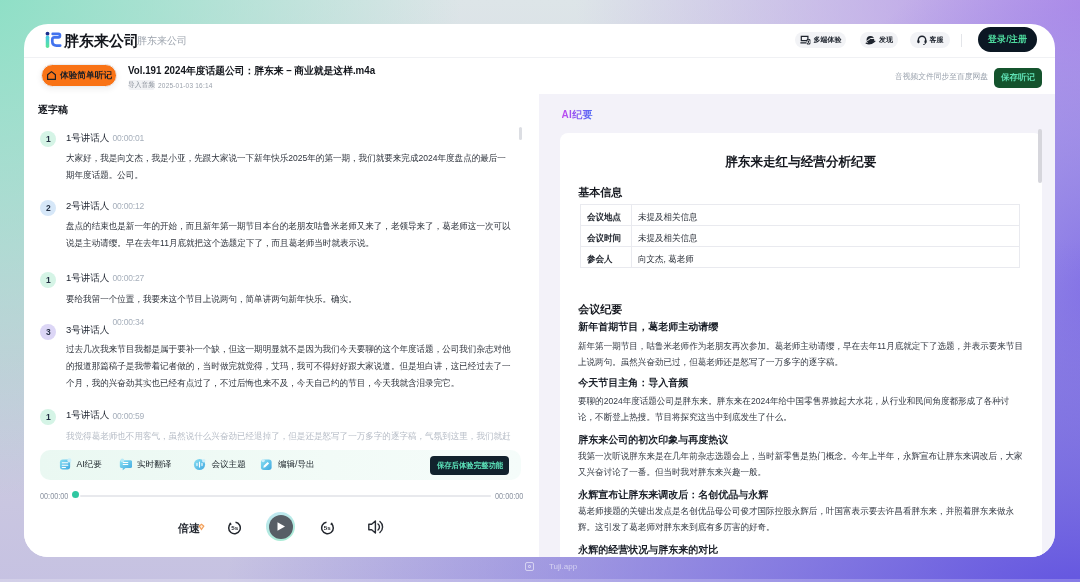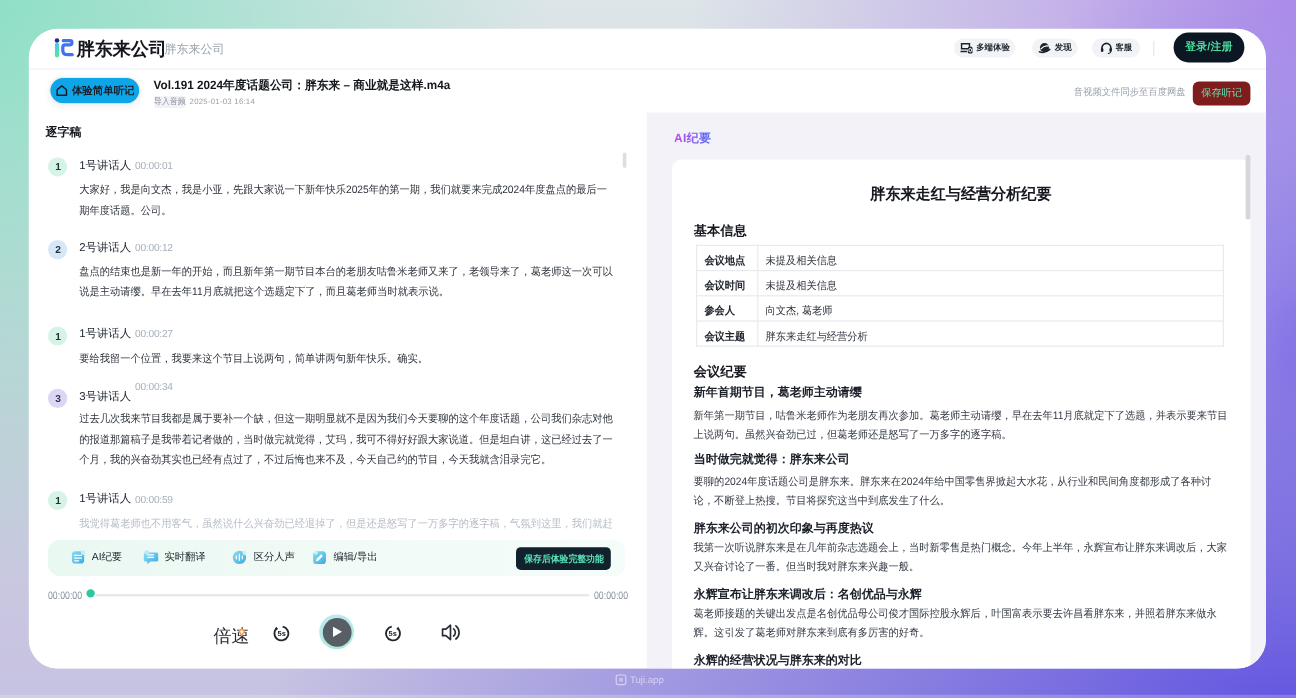--- a/index.html
+++ b/index.html
@@ -15,26 +15,26 @@
 
 .hdiv{position:absolute;left:0;top:33px;width:100%;height:1px;background:#f0f1f4}
 .hdiv2{position:absolute;left:0;top:70px;width:100%;height:1px;background:#f1f2f5}
 .logo-tx{position:absolute;left:40px;top:7.5px;font-size:15px;font-weight:700;color:#13161c;letter-spacing:0}
 .logo-sub{position:absolute;left:113px;top:10px;font-size:10px;color:#9ca3ad}
 .logo-bar{position:absolute;left:106px;top:10px;width:1px;height:10px;background:#d8dbe0}
 .navpill{position:absolute;top:8px;height:16px;border-radius:8px;background:#f2f3f6;color:#1e242e;font-size:7px;font-weight:600;display:flex;align-items:center;justify-content:center;gap:3px}
 .navdiv{position:absolute;left:937px;top:10px;width:1px;height:13px;background:#e3e5e9}
 .cta{position:absolute;left:954px;top:3px;width:59px;height:25px;border-radius:13px;background:#0b1723;color:#4edc9f;font-size:9px;font-weight:700;display:flex;align-items:center;justify-content:center;letter-spacing:.2px}
 
-.tryb{position:absolute;left:17px;top:40px;width:76px;height:23px;background:#0ea5e9;border:1px solid #eceef1;border-radius:12px;box-shadow:0 2px 6px rgba(20,30,40,.07);display:flex;align-items:center;justify-content:center;gap:3px;font-size:8.7px;font-weight:700;color:#1a1e26}
+.tryb{position:absolute;left:17px;top:40px;width:76px;height:23px;background:#f97316;border:1px solid #eceef1;border-radius:12px;box-shadow:0 2px 6px rgba(20,30,40,.07);display:flex;align-items:center;justify-content:center;gap:3px;font-size:8.7px;font-weight:700;color:#1a1e26}
 .ftitle{position:absolute;left:104px;top:40px;font-size:10px;font-weight:700;color:#13161c;white-space:nowrap;transform:scaleX(.976);transform-origin:0 0}
 .fchip{position:absolute;left:104px;top:55.5px;height:10px;width:27px;background:#f1f2f5;border-radius:2px;font-size:7px;color:#8b929c;display:flex;align-items:center;justify-content:center;white-space:nowrap;transform:scaleX(.96)}
 .ftime{position:absolute;left:134px;top:57.5px;font-size:6.5px;color:#9aa1ab;letter-spacing:.2px}
 .synctx{position:absolute;right:67.2px;top:46.5px;font-size:8px;color:#9aa2ad;white-space:nowrap;transform:scaleX(.97);transform-origin:100% 0}
-.saveb{position:absolute;left:970px;top:43.5px;width:48px;height:20px;border-radius:5px;background:#7f1d1d;color:#5fe0b4;font-size:8.5px;font-weight:400;display:flex;align-items:center;justify-content:center}
+.saveb{position:absolute;left:970px;top:43.5px;width:48px;height:20px;border-radius:5px;background:#14532d;color:#5fe0b4;font-size:8.5px;font-weight:700;display:flex;align-items:center;justify-content:center}
 
 .lpanel{position:absolute;left:0;top:70px;width:515px;height:463px;background:#fff}
 .zt{position:absolute;left:14px;top:9px;font-size:10px;font-weight:700;color:#15181f}
 .blk-badge{position:absolute;width:16px;height:16px;border-radius:50%;font-size:8.5px;font-weight:700;color:#243044;display:flex;align-items:center;justify-content:center}
 .b-mint{background:#d5f4e6}
 .b-blue{background:#d6e7f8}
 .b-purp{background:#dcd6f6}
 .sname{position:absolute;font-size:9.5px;font-weight:400;color:#1c222e;white-space:nowrap}
 .stime{position:absolute;font-size:8.5px;color:#a6afbb;letter-spacing:-.2px}
 .pline{position:absolute;font-size:9px;color:#2e333c;white-space:nowrap;transform:scaleX(.95);transform-origin:0 0}
@@ -42,40 +42,40 @@
 .lscroll{position:absolute;left:494.5px;top:33px;width:3px;height:13px;border-radius:2px;background:#dcdee3}
 
 .tbar{position:absolute;left:16px;top:356px;width:481px;height:29.5px;border-radius:10px;background:linear-gradient(90deg,#eaf8f2,#f2fbf7 60%,#f5fcfa)}
 .tbar-it{position:absolute;top:0;height:29.5px;display:flex;align-items:center;gap:5px;font-size:8.6px;font-weight:500;color:#20292f;white-space:nowrap}
 .tbtn{position:absolute;left:390px;top:5.5px;width:79px;height:19px;border-radius:4px;background:#11222d;color:#5ce3ba;font-size:8px;font-weight:700;display:flex;align-items:center;justify-content:center}
 
 .ttime{position:absolute;font-size:9px;color:#8b93a1;transform:scaleX(.81);transform-origin:0 0}
 .tline{position:absolute;left:56px;top:400.5px;width:411px;height:2px;border-radius:1px;background:#e8e9ed}
 .tdot{position:absolute;left:48.1px;top:396.5px;width:7px;height:7px;border-radius:50%;background:#2fc7a1}
 
-.spdtx{position:absolute;left:154px;top:427px;font-size:15px;font-weight:400;color:#272b33}
+.spdtx{position:absolute;left:154px;top:427px;font-size:11px;font-weight:700;color:#272b33}
 .pbtn{position:absolute;left:242px;top:418px;width:29px;height:29px;border-radius:50%;background:linear-gradient(160deg,#c2e8f4,#a6ebd1);display:flex;align-items:center;justify-content:center}
 .pbtn .in{width:24px;height:24px;border-radius:50%;background:#575e66;display:flex;align-items:center;justify-content:center}
 .picon{position:absolute}
 
 .rpanel{position:absolute;left:515px;top:70px;width:516px;height:463px;background:#f3f2f9;border-radius:0 0 24px 0}
 .ailogo{position:absolute;left:22.6px;top:13.5px;font-size:10px;font-weight:700;background:linear-gradient(95deg,#c44af0 0%,#8a55f2 45%,#4a6af5 100%);-webkit-background-clip:text;background-clip:text;color:transparent;letter-spacing:.3px}
 .doc{position:absolute;left:21.2px;top:39.3px;width:481.5px;height:424px;background:#fff;border-radius:8px 8px 0 0}
 .dtitle{position:absolute;left:0;top:19.7px;width:100%;text-align:center;font-size:13px;font-weight:700;color:#15181f;transform:scaleX(.968)}
 .dh1{position:absolute;left:18px;font-size:11px;font-weight:700;color:#15181f;white-space:nowrap}
 .dh2{position:absolute;left:18px;font-size:10px;font-weight:700;color:#1a1f28;white-space:nowrap}
 .dline{position:absolute;left:18px;font-size:9px;color:#343a44;white-space:nowrap;transform:scaleX(.95);transform-origin:0 0}
 .dtable{position:absolute;left:19.8px;top:70.8px;width:440px;border-collapse:collapse;table-layout:fixed}
 .dtable td{border:1px solid #e9eaef;height:20.9px;font-size:9px;padding:5px 0 0 0;white-space:nowrap}
 .dtable td span{display:inline-block;transform:scaleX(.945);transform-origin:0 50%}
 .dtable td.l{width:51.4px;padding-left:6.5px;font-weight:700;color:#20252e}
 .dtable td.v{padding-left:5.5px;color:#2e333c}
 .rscroll{position:absolute;width:4px;height:54px;border-radius:2px;background:#d6d6dc}
 
-.wm{position:absolute;left:513px;top:562px;display:flex;align-items:flex-end;gap:3px;color:rgba(255,255,255,.55);font-size:8px}
+.wm{position:absolute;left:525px;top:562px;display:flex;align-items:flex-end;gap:15px;color:rgba(255,255,255,.55);font-size:8px}
 .wm .ic{width:9px;height:9px;border:1px solid rgba(255,255,255,.55);border-radius:2px}
 svg{display:block}
 </style></head><body>
 <div class="stage">
 
 <div class="card">
 
   <svg class="abs" style="left:20px;top:7px" width="18" height="19" viewBox="0 0 18 19">
     <defs>
           <linearGradient id="lg1" gradientUnits="userSpaceOnUse" x1="3.5" y1="6" x2="3.5" y2="16">
@@ -185,21 +185,21 @@
               <circle cx="3.6" cy="2.6" r="2" fill="#b7e9f6"></circle>
             </svg>
         <span>实时翻译</span>
           </div>
       <div class="tbar-it" style="left:153.4px">
         <svg width="13" height="13" viewBox="0 0 14 14">
               <circle cx="7" cy="7" r="6" fill="url(#ti1)"></circle>
               <path d="M4.3 5.8 v2.4 M7 4.4 v5.2 M9.7 5.8 v2.4" stroke="#fff" stroke-width="1.2" stroke-linecap="round"></path>
               <circle cx="11.6" cy="3" r="1.9" fill="#cdeffa"></circle>
             </svg>
-        <span>区分人声</span>
+        <span>会议主题</span>
           </div>
       <div class="tbar-it" style="left:219.9px">
         <svg width="13" height="13" viewBox="0 0 14 14">
               <rect x="1" y="1.5" width="11.5" height="11.5" rx="3" fill="url(#ti1)"></rect>
               <path d="M8.2 4.2 l1.6 1.6 -4.2 4.2 -2 0.4 0.4 -2 z" fill="#fff"></path>
               <circle cx="3.4" cy="2.8" r="1.8" fill="#cdeffa"></circle>
             </svg>
         <span>编辑/导出</span>
           </div>
       <div class="tbtn">
@@ -252,31 +252,27 @@
                 <td class="v"><span>未提及相关信息</span></td>
               </tr>
         <tr>
                 <td class="l"><span>会议时间</span></td>
                 <td class="v"><span>未提及相关信息</span></td>
               </tr>
         <tr>
                 <td class="l"><span>参会人</span></td>
                 <td class="v"><span>向文杰, 葛老师</span></td>
               </tr>
-        <tr>
-                <td class="l"><span>会议主题</span></td>
-                <td class="v"><span>胖东来走红与经营分析</span></td>
-              </tr>
       </tbody>
           </table>
       <div class="dh1" style="top:168.7px">会议纪要</div>
       <div class="dh2" style="top:186.7px">新年首期节目，葛老师主动请缨</div>
       <div class="dline" style="top:207.2px">新年第一期节目，咕鲁米老师作为老朋友再次参加。葛老师主动请缨，早在去年11月底就定下了选题，并表示要来节目</div>
       <div class="dline" style="top:223.2px">上说两句。虽然兴奋劲已过，但葛老师还是怒写了一万多字的逐字稿。</div>
-      <div class="dh2" style="top:243.2px">当时做完就觉得：胖东来公司</div>
+      <div class="dh2" style="top:243.2px">今天节目主角：导入音频</div>
       <div class="dline" style="top:261.7px">要聊的2024年度话题公司是胖东来。胖东来在2024年给中国零售界掀起大水花，从行业和民间角度都形成了各种讨</div>
       <div class="dline" style="top:278.2px">论，不断登上热搜。节目将探究这当中到底发生了什么。</div>
       <div class="dh2" style="top:299.7px">胖东来公司的初次印象与再度热议</div>
       <div class="dline" style="top:316.7px">我第一次听说胖东来是在几年前杂志选题会上，当时新零售是热门概念。今年上半年，永辉宣布让胖东来调改后，大家</div>
       <div class="dline" style="top:333.2px">又兴奋讨论了一番。但当时我对胖东来兴趣一般。</div>
       <div class="dh2" style="top:354.7px">永辉宣布让胖东来调改后：名创优品与永辉</div>
       <div class="dline" style="top:371.7px">葛老师接题的关键出发点是名创优品母公司俊才国际控股永辉后，叶国富表示要去许昌看胖东来，并照着胖东来做永</div>
       <div class="dline" style="top:388.2px">辉。这引发了葛老师对胖东来到底有多厉害的好奇。</div>
       <div class="dh2" style="top:410.2px">永辉的经营状况与胖东来的对比</div>
     </div>

